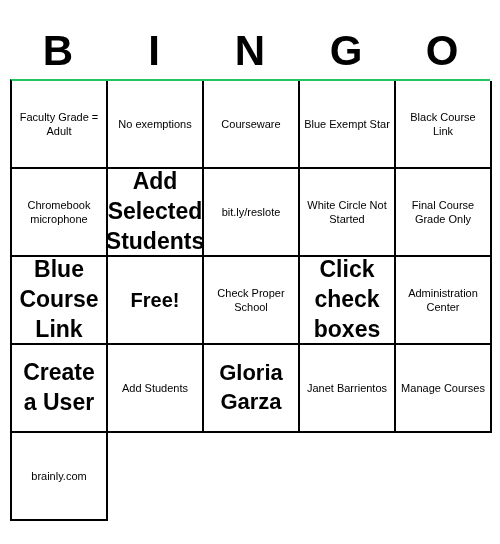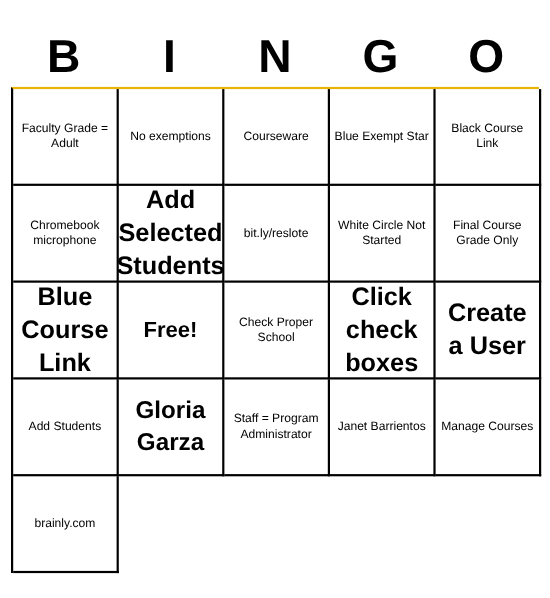--- a/index.html
+++ b/index.html
@@ -35,21 +35,21 @@
       width: 90px;
       text-align: center;
       font-size: 42px;
       font-weight: bold;
       color: #000;
     }
 
     .bingo-grid {
       display: grid;
       grid-template-columns: repeat(5, 1fr);
-      border-top: 2px solid #eab308;
+      border-top: 2px solid #22c55e;
       border-left: 2px solid #000;
     }
 
     .bingo-cell {
       border-right: 2px solid #000;
       border-bottom: 2px solid #000;
       width: 96px;
       height: 88px;
       display: flex;
       align-items: center;
@@ -126,31 +126,31 @@
       </div>
       <div class="bingo-cell free-cell">
         <span class="cell-text">Free!</span>
       </div>
       <div class="bingo-cell">
         <span class="cell-text">Check Proper School</span>
       </div>
       <div class="bingo-cell medium-text">
         <span class="cell-text">Click check boxes</span>
       </div>
+      <div class="bingo-cell">
+        <span class="cell-text">Administration Center</span>
+      </div>
       <div class="bingo-cell medium-text">
         <span class="cell-text">Create a User</span>
       </div>
       <div class="bingo-cell">
         <span class="cell-text">Add Students</span>
       </div>
       <div class="bingo-cell large-text">
         <span class="cell-text">Gloria Garza</span>
-      </div>
-      <div class="bingo-cell">
-        <span class="cell-text">Staff = Program Administrator</span>
       </div>
       <div class="bingo-cell">
         <span class="cell-text">Janet Barrientos</span>
       </div>
       <div class="bingo-cell">
         <span class="cell-text">Manage Courses</span>
       </div>
       <div class="bingo-cell">
         <span class="cell-text">brainly.com</span>
       </div>

